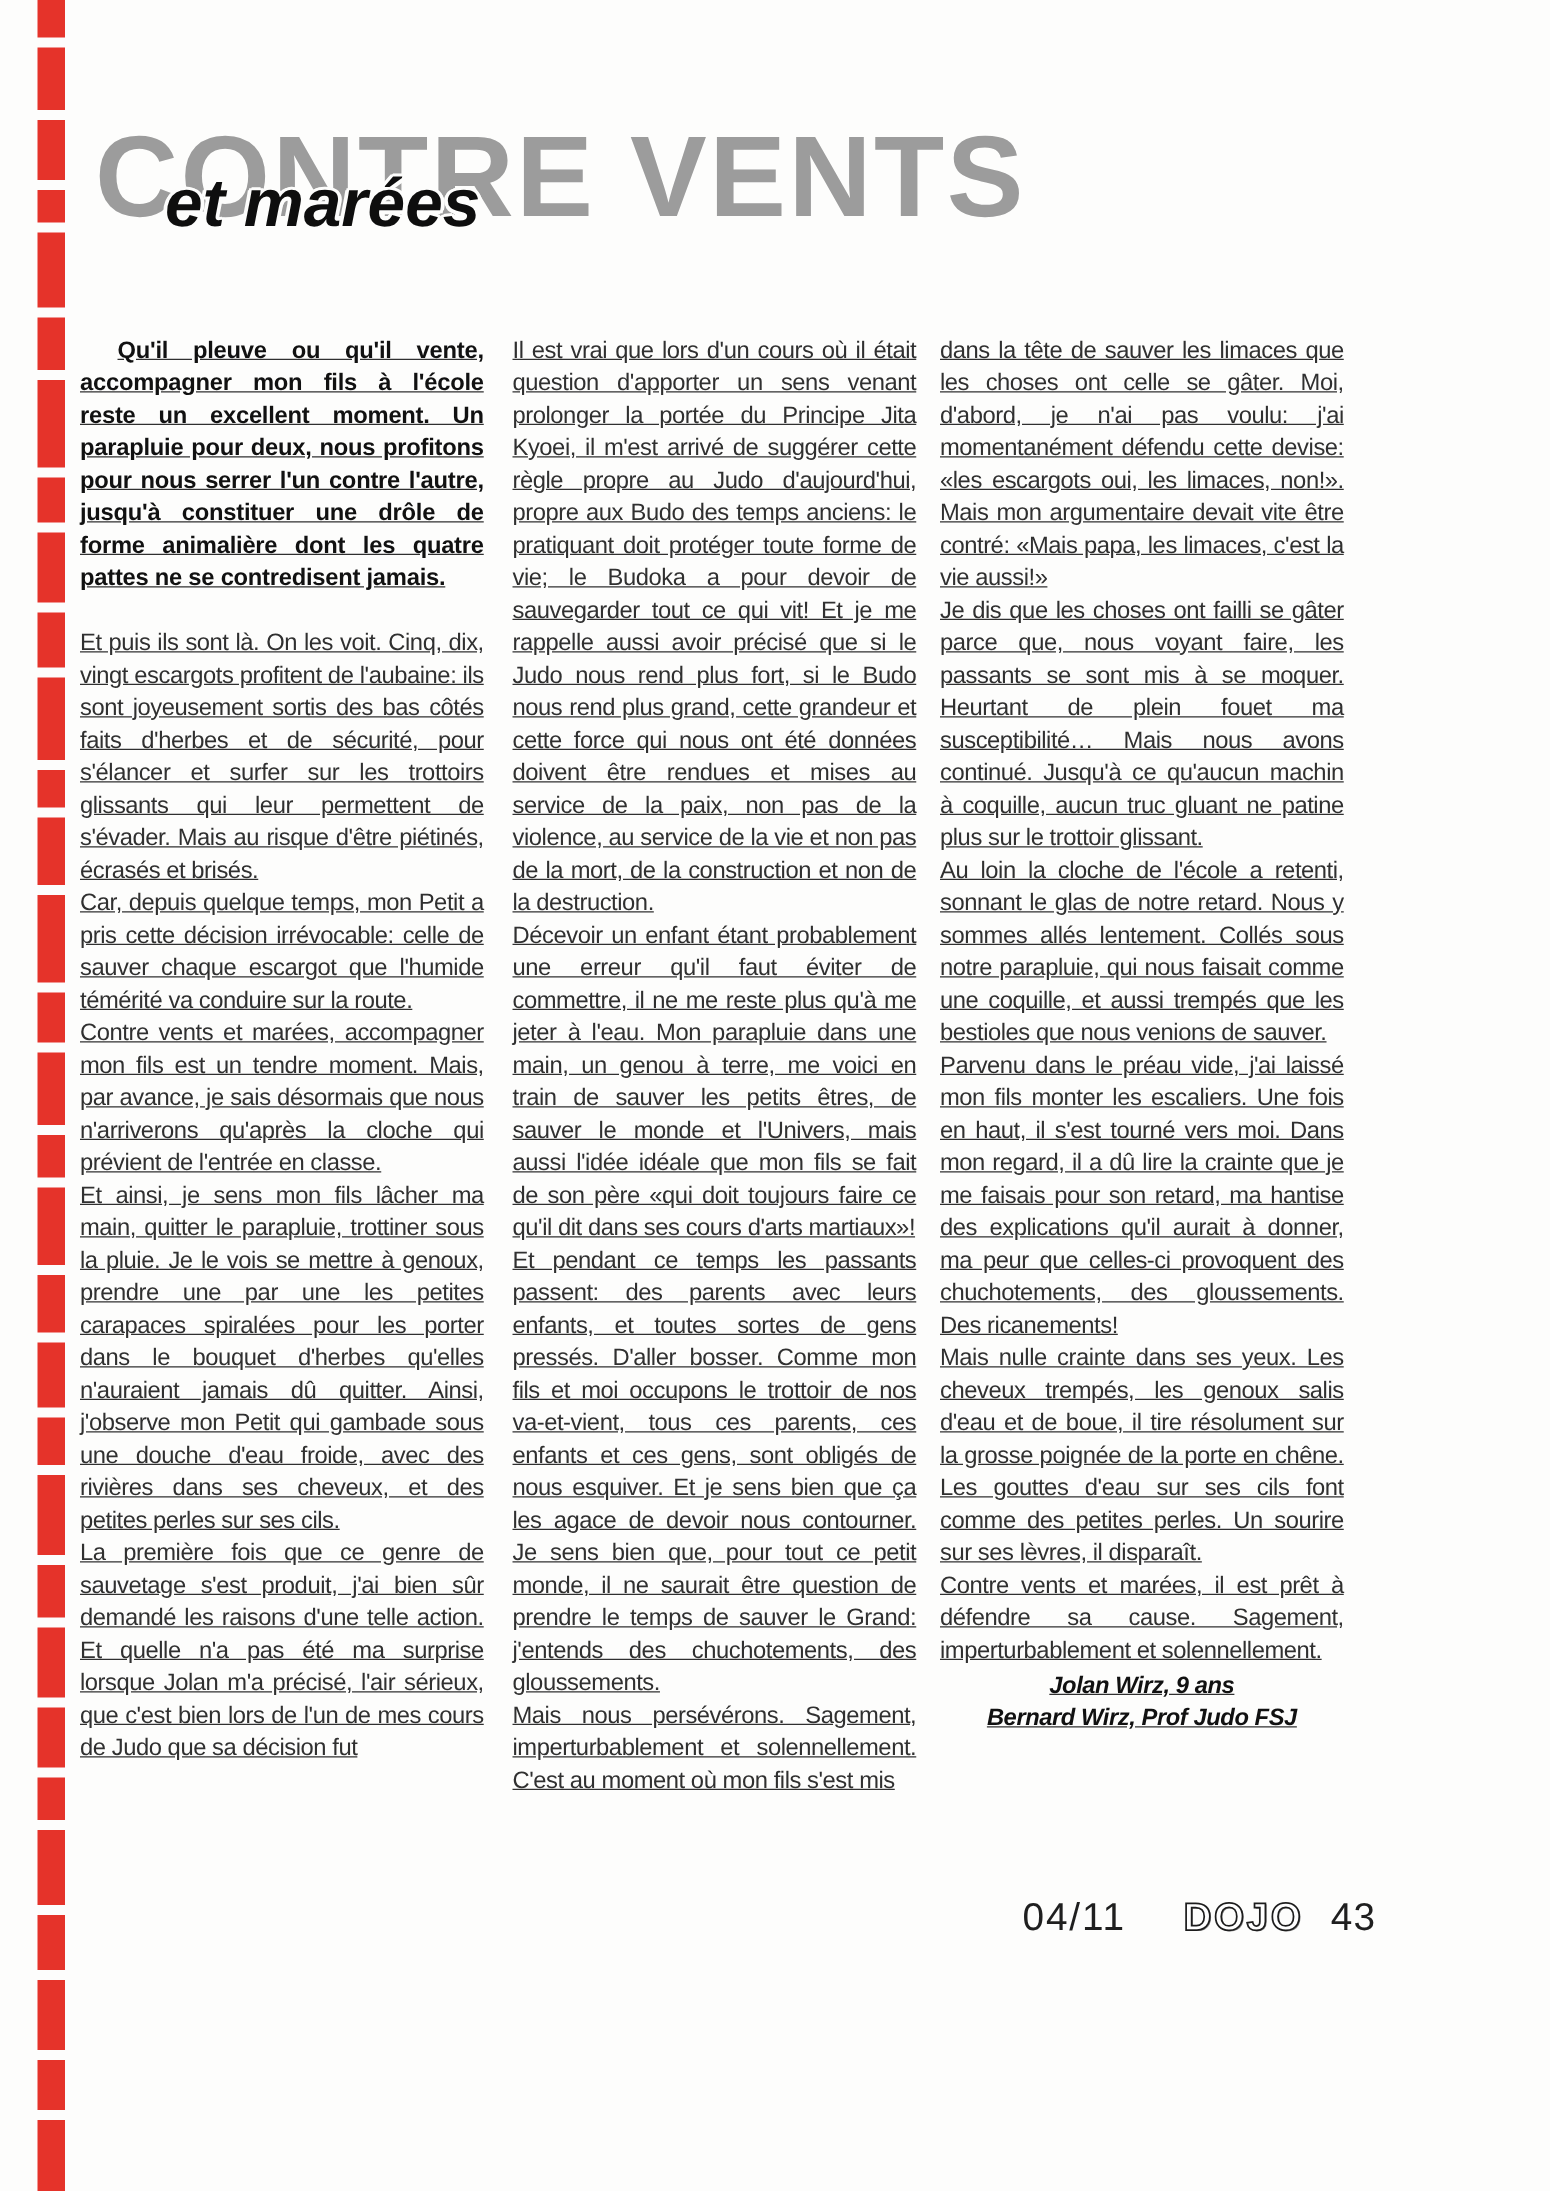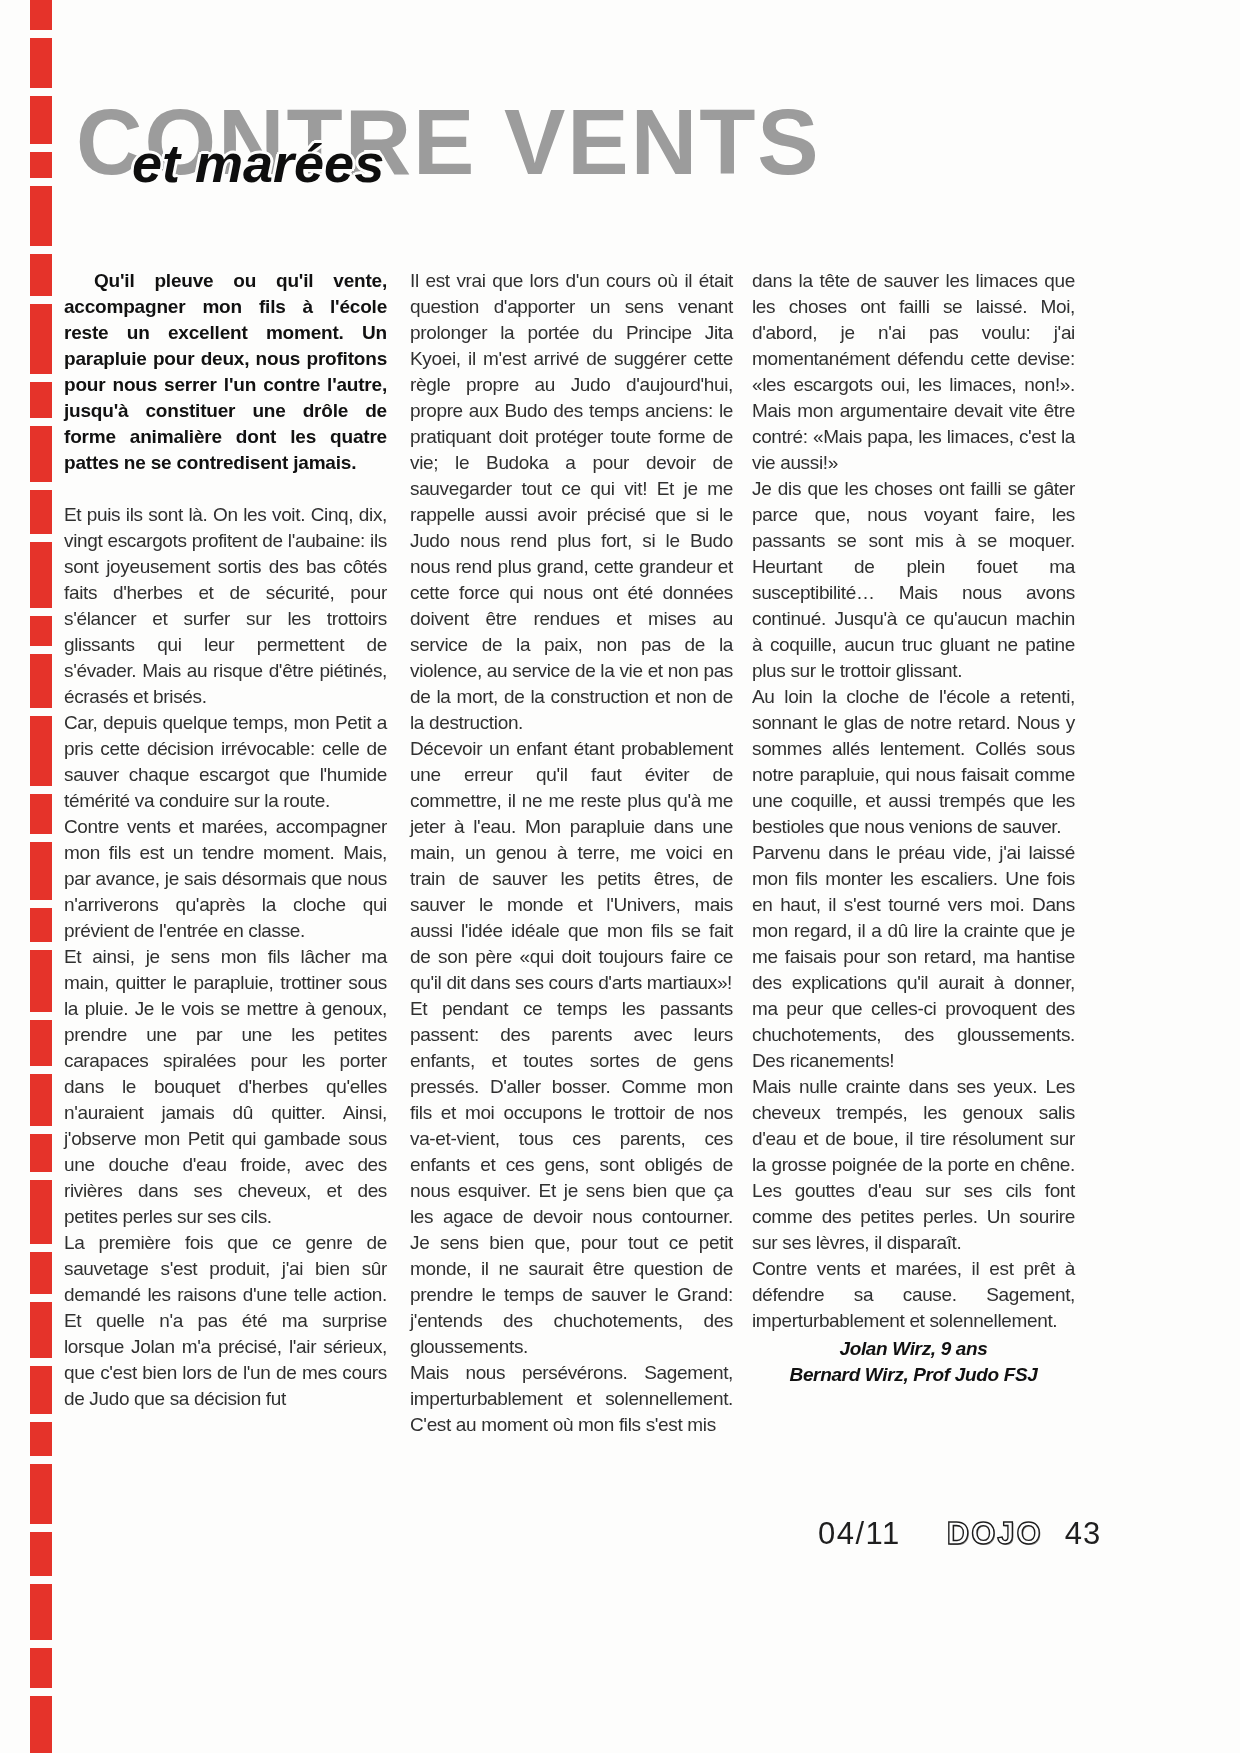--- a/index.html
+++ b/index.html
@@ -50,20 +50,21 @@
   
   .col {
     position: absolute;
     top: 268px;
     width: 323px;
     font-size: 19px;
     line-height: 26px;
     letter-spacing: -0.35px;
     text-align: justify;
     color: #303030;
+    text-decoration: underline;
   }
   .col p { margin: 0; }
   .col-1 { left: 64px; }
   .col-2 { left: 410px; }
   .col-3 { left: 752px; }
 
   .intro {
     font-weight: bold;
     color: #111;
     text-indent: 30px;
@@ -159,21 +160,21 @@
 
       <p>Il est vrai que lors d'un cours où il était question d'apporter un sens venant prolonger la portée du Principe Jita Kyoei, il m'est arrivé de suggérer cette règle propre au Judo d'aujourd'hui, propre aux Budo des temps anciens: le pratiquant doit protéger toute forme de vie; le Budoka a pour devoir de sauvegarder tout ce qui vit! Et je me rappelle aussi avoir précisé que si le Judo nous rend plus fort, si le Budo nous rend plus grand, cette grandeur et cette force qui nous ont été données doivent être rendues et mises au service de la paix, non pas de la violence, au service de la vie et non pas de la mort, de la construction et non de la destruction.</p>
       <p>Décevoir un enfant étant probablement une erreur qu'il faut éviter de commettre, il ne me reste plus qu'à me jeter à l'eau. Mon parapluie dans une main, un genou à terre, me voici en train de sauver les petits êtres, de sauver le monde et l'Univers, mais aussi l'idée idéale que mon fils se fait de son père «qui doit toujours faire ce qu'il dit dans ses cours d'arts martiaux»!</p>
       <p>Et pendant ce temps les passants passent: des parents avec leurs enfants, et toutes sortes de gens pressés. D'aller bosser. Comme mon fils et moi occupons le trottoir de nos va-et-vient, tous ces parents, ces enfants et ces gens, sont obligés de nous esquiver. Et je sens bien que ça les agace de devoir nous contourner. Je sens bien que, pour tout ce petit monde, il ne saurait être question de prendre le temps de sauver le Grand: j'entends des chuchotements, des gloussements.</p>
       <p>Mais nous persévérons. Sagement, imperturbablement et solennellement. C'est au moment où mon fils s'est mis</p>
     </div>
 
   <div class="col col-3">
     <div>
 
-    <p>dans la tête de sauver les limaces que les choses ont failli se laissé. Moi, d'abord, je n'ai pas voulu: j'ai momentanément défendu cette devise: «les escargots oui, les limaces, non!». Mais mon argumentaire devait vite être contré: «Mais papa, les limaces, c'est la vie aussi!»</p>
+    <p>dans la tête de sauver les limaces que les choses ont celle se gâter. Moi, d'abord, je n'ai pas voulu: j'ai momentanément défendu cette devise: «les escargots oui, les limaces, non!». Mais mon argumentaire devait vite être contré: «Mais papa, les limaces, c'est la vie aussi!»</p>
         <p>Je dis que les choses ont failli se gâter parce que, nous voyant faire, les passants se sont mis à se moquer. Heurtant de plein fouet ma susceptibilité… Mais nous avons continué. Jusqu'à ce qu'aucun machin à coquille, aucun truc gluant ne patine plus sur le trottoir glissant.</p>
         <p>Au loin la cloche de l'école a retenti, sonnant le glas de notre retard. Nous y sommes allés lentement. Collés sous notre parapluie, qui nous faisait comme une coquille, et aussi trempés que les bestioles que nous venions de sauver.</p>
         <p>Parvenu dans le préau vide, j'ai laissé mon fils monter les escaliers. Une fois en haut, il s'est tourné vers moi. Dans mon regard, il a dû lire la crainte que je me faisais pour son retard, ma hantise des explications qu'il aurait à donner, ma peur que celles-ci provoquent des chuchotements, des gloussements. Des ricanements!</p>
         <p>Mais nulle crainte dans ses yeux. Les cheveux trempés, les genoux salis d'eau et de boue, il tire résolument sur la grosse poignée de la porte en chêne. Les gouttes d'eau sur ses cils font comme des petites perles. Un sourire sur ses lèvres, il disparaît.</p>
         <p>Contre vents et marées, il est prêt à défendre sa cause. Sagement, imperturbablement et solennellement.</p>
       </div>
     <div class="signature">
 
     <div class="sig-line">Jolan Wirz, 9 ans</div>
         <div class="sig-line">Bernard Wirz, Prof Judo FSJ</div>

